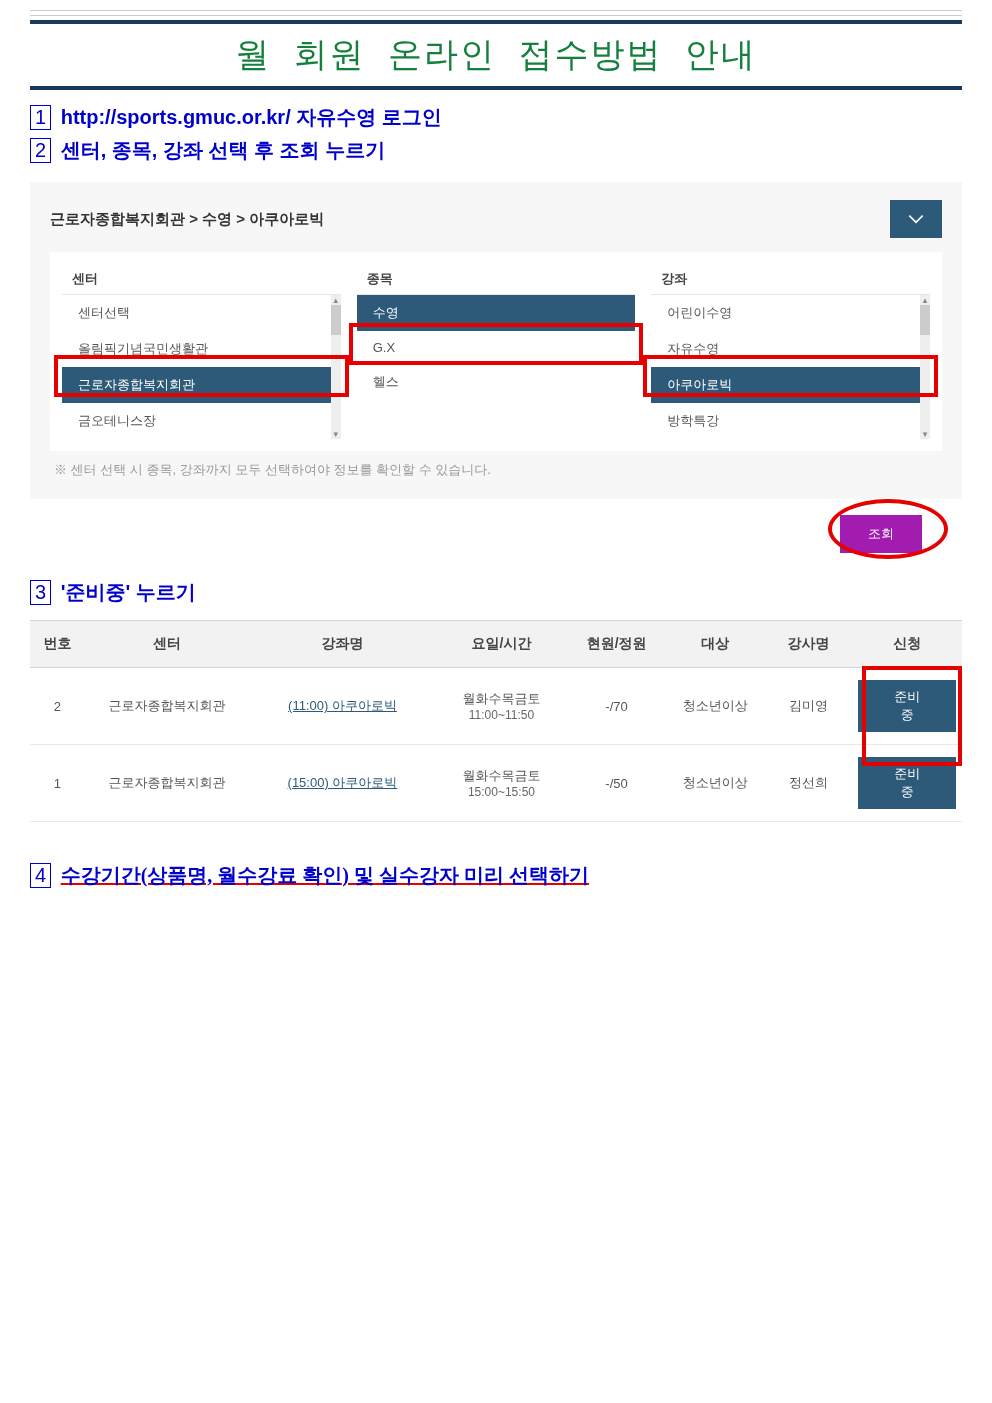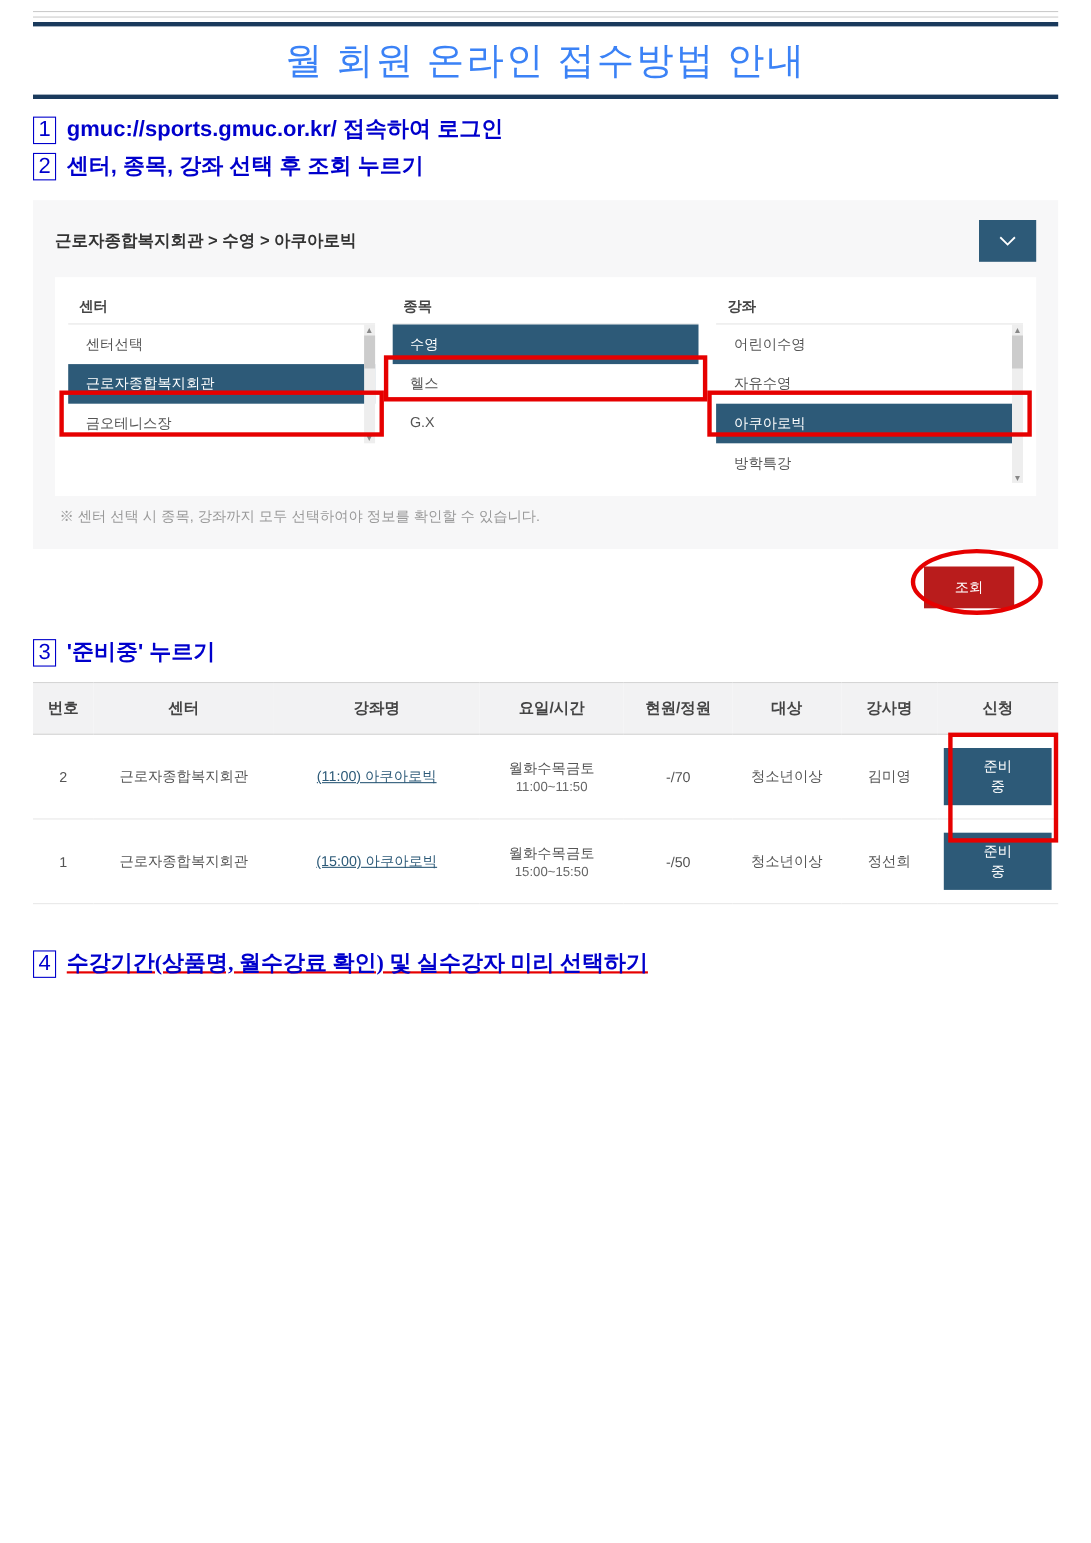--- a/index.html
+++ b/index.html
@@ -18,22 +18,22 @@
     border-bottom: 4px solid #1a3a5c;
     padding: 8px 0;
     text-align: center;
     margin-bottom: 14px;
   }
   .title-box h1 {
     margin: 0;
     font-size: 34px;
     font-weight: 400;
     letter-spacing: 2px;
-    font-family: Liberation Serif, serif;
-    color: #3b82f6;
+    font-family: Liberation Mono, monospace;
+    color: #15803d;
   }
   .step-line {
     font-size: 20px;
     font-weight: bold;
     color: #0000cc;
     margin: 6px 0;
   }
   .stepnum {
     display: inline-block;
     border: 1px solid #0000cc;
@@ -132,21 +132,21 @@
     color: #999;
     padding: 10px 4px;
   }
   .search-btn-wrap {
     display: flex;
     justify-content: flex-end;
     padding: 8px 40px 20px 0;
     position: relative;
   }
   .search-btn {
-    background: #b91c1c;
+    background: #a21caf;
     color: #fff;
     font-size: 13px;
     padding: 10px 28px;
     border: none;
     cursor: pointer;
   }
   .red-oval {
     position: absolute;
     border: 4px solid #e60000;
     border-radius: 50%;
@@ -196,21 +196,21 @@
 <body>
 
 <div class="page">
   <div class="top-edge"></div>
   <div class="title-box">
     <h1>월 회원 온라인 접수방법 안내</h1>
   </div>
 
   <div class="step-line">
     <span class="stepnum">1</span>
-    <span>gmuc://sports.gmuc.or.kr/ 접속하여 로그인</span>
+    <span>http://sports.gmuc.or.kr/ 자유수영 로그인</span>
   </div>
   <div class="step-line">
     <span class="stepnum">2</span>
     <span>센터, 종목, 강좌 선택 후 조회 누르기</span>
   </div>
 
   <div class="screenshot-block">
     <div class="breadcrumb-row">
       <div class="breadcrumb">근로자종합복지회관 &gt; 수영 &gt; 아쿠아로빅</div>
       <div class="collapse-btn">
@@ -219,37 +219,38 @@
           </svg>
       </div>
     </div>
 
     <div class="three-cols">
 
       <div class="col">
         <div class="col-header">센터</div>
         <div class="list-area">
           <div class="list-item">센터선택</div>
+          <div class="list-item">올림픽기념국민생활관</div>
           <div class="list-item selected-item">근로자종합복지회관</div>
           <div class="list-item">금오테니스장</div>
           <div class="scroll-track">
             <div class="scroll-arrow" style="top:0;">▴</div>
             <div class="scroll-thumb" style="top:10px;height:30px;"></div>
             <div class="scroll-arrow" style="bottom:0;">▾</div>
           </div>
           <div class="red-box" style="left:-8px;top:60px;right:-8px;height:42px;"></div>
         </div>
       </div>
 
       <div class="col">
         <div class="col-header">종목</div>
         <div class="list-area">
           <div class="list-item selected-item">수영</div>
+          <div class="list-item">G.X</div>
           <div class="list-item">헬스</div>
-          <div class="list-item">G.X</div>
           <div class="red-box" style="left:-8px;top:28px;right:-8px;height:42px;"></div>
         </div>
       </div>
 
       <div class="col">
         <div class="col-header">강좌</div>
         <div class="list-area">
           <div class="list-item">어린이수영</div>
           <div class="list-item">자유수영</div>
           <div class="list-item selected-item">아쿠아로빅</div>

